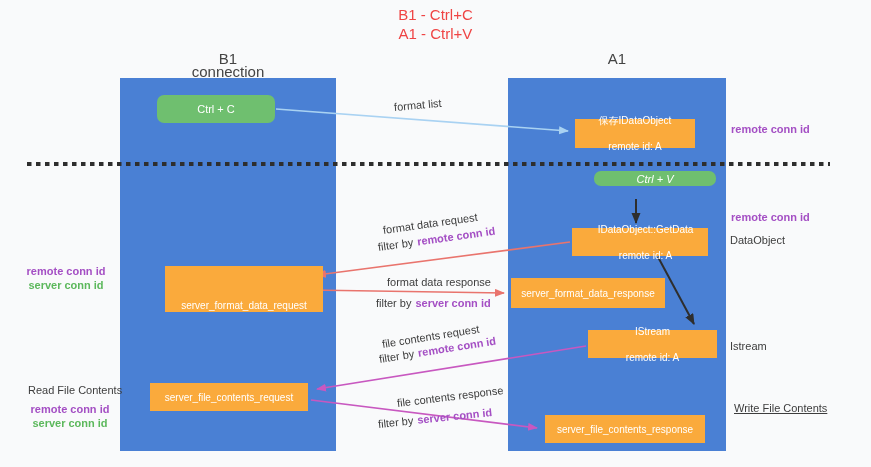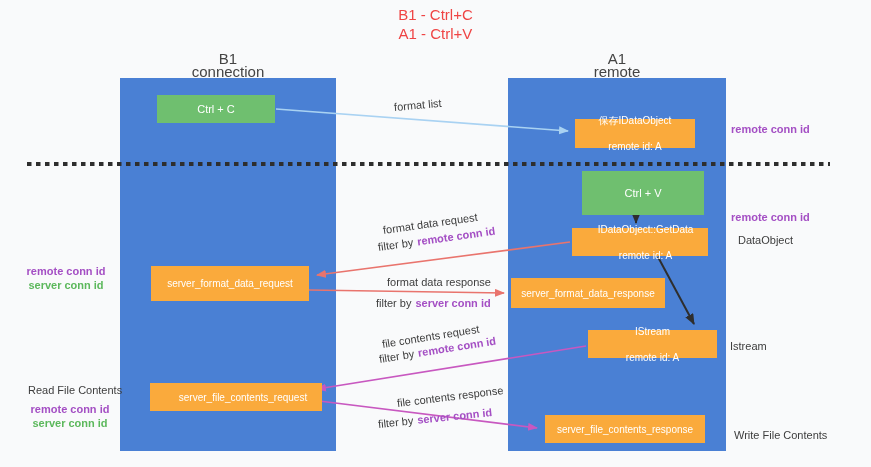--- a/index.html
+++ b/index.html
@@ -10,21 +10,21 @@
     color:#3d3d3d;
   }
   .title{position:absolute;top:5px;left:0;width:100%;text-align:center;
     font-size:15px;line-height:19px;color:#ef4444;}
   .col-header{position:absolute;text-align:center;font-size:15px;line-height:13px;color:#444;}
   .lifeline{position:absolute;background:#4a80d4;}
   .overlay{position:absolute;left:0;top:0;pointer-events:none;}
   .box{position:absolute;display:flex;flex-direction:column;align-items:center;
     justify-content:center;color:#fff;text-align:center;}
   .orange{background:#faaa3c;gap:13px;}
-  .green{background:#6fbf6f;}
+  .green{background:#6fbf6f;border-radius:7px;}
   .b1line{font-size:11px;}
   .b2line{font-size:10px;line-height:13px;}
   .lbl{position:absolute;font-size:11px;white-space:nowrap;}
   .purple{color:#a44fc4;font-weight:bold;}
   .greentxt{color:#5cb85c;font-weight:bold;}
   .dark{color:#3d3d3d;}
   .albl{position:absolute;font-size:11px;white-space:nowrap;color:#3d3d3d;transform-origin:left center;}
   .rot5{transform:rotate(-5deg);}
   .rot6{transform:rotate(-6deg);}
   .rot7{transform:rotate(-7deg);}
@@ -42,21 +42,20 @@
     <div>B1 - Ctrl+C</div>
     <div>A1 - Ctrl+V</div>
   </div>
 
   <div class="col-header" style="left:120px;top:52px;width:216px;">
     <div>B1</div>
     <div>connection</div>
   </div>
   <div class="col-header" style="left:508px;top:52px;width:218px;">
     <div>A1</div>
-    <div>remote</div>
   </div>
 
   <div class="lifeline" style="left:120px;top:78px;width:216px;height:373px;"></div>
   <div class="lifeline" style="left:508px;top:78px;width:218px;height:373px;"></div>
 
   <svg class="overlay" width="871" height="467" viewBox="0 0 871 467">
     <defs>
       <marker id="mblue" markerUnits="userSpaceOnUse" markerWidth="10" markerHeight="9" refX="9" refY="4" orient="auto">
         <path d="M0,0 L10,4 L0,8 Z" fill="#a9d2f2"></path>
       </marker>
@@ -90,55 +89,55 @@
 
   <div class="box green" style="left:157px;top:95px;width:118px;height:28px;">
     <div class="b1line">Ctrl + C</div>
   </div>
 
   <div class="box orange" style="left:575px;top:119px;width:120px;height:29px;">
     <div class="b2line">保存IDataObject</div>
     <div class="b2line">remote id: A</div>
   </div>
 
-  <div class="box green" style="left:582px;top:171px;width:122px;height:44px;">
+  <div class="box green" style="left:594px;top:171px;width:122px;height:15px;font-style:italic;">
     <div class="b1line">Ctrl + V</div>
   </div>
 
   <div class="box orange" style="left:572px;top:228px;width:125px;height:28px;padding-left:11px;">
     <div class="b2line">IDataObject::GetData</div>
     <div class="b2line">remote id: A</div>
   </div>
 
-  <div class="box orange" style="left:151px;top:266px;width:158px;height:35px;">
+  <div class="box orange" style="left:165px;top:266px;width:158px;height:46px;justify-content:flex-end;">
     <div class="b2line">server_format_data_request</div>
   </div>
 
   <div class="box orange" style="left:511px;top:278px;width:154px;height:30px;">
     <div class="b2line">server_format_data_response</div>
   </div>
 
   <div class="box orange" style="left:588px;top:330px;width:129px;height:28px;">
     <div class="b2line">IStream</div>
     <div class="b2line">remote id: A</div>
   </div>
 
-  <div class="box orange" style="left:150px;top:383px;width:158px;height:28px;padding-left:14px;">
+  <div class="box orange" style="left:150px;top:383px;width:158px;height:28px;">
     <div class="b2line">server_file_contents_request</div>
   </div>
 
   <div class="box orange" style="left:545px;top:415px;width:160px;height:28px;">
     <div class="b2line">server_file_contents_response</div>
   </div>
 
   <div class="lbl purple" style="left:731px;top:123px;">remote conn id</div>
   <div class="lbl purple" style="left:731px;top:211px;">remote conn id</div>
-  <div class="lbl dark" style="left:730px;top:234px;margin-left:8px;">DataObject</div>
+  <div class="lbl dark" style="left:730px;top:234px;">DataObject</div>
   <div class="lbl dark" style="left:730px;top:340px;">Istream</div>
-  <div class="lbl dark" style="left:734px;top:429px;">Write File Contents</div>
+  <div class="lbl dark" style="left:734px;top:402px;text-decoration:underline;">Write File Contents</div>
 
   <div class="sideblock" style="left:20px;top:264px;width:92px;">
     <div class="purple">remote conn id</div>
     <div class="greentxt">server conn id</div>
   </div>
   <div class="lbl dark" style="left:28px;top:384px;">Read File Contents</div>
   <div class="sideblock" style="left:24px;top:402px;width:92px;">
     <div class="purple">remote conn id</div>
     <div class="greentxt">server conn id</div>
   </div>

